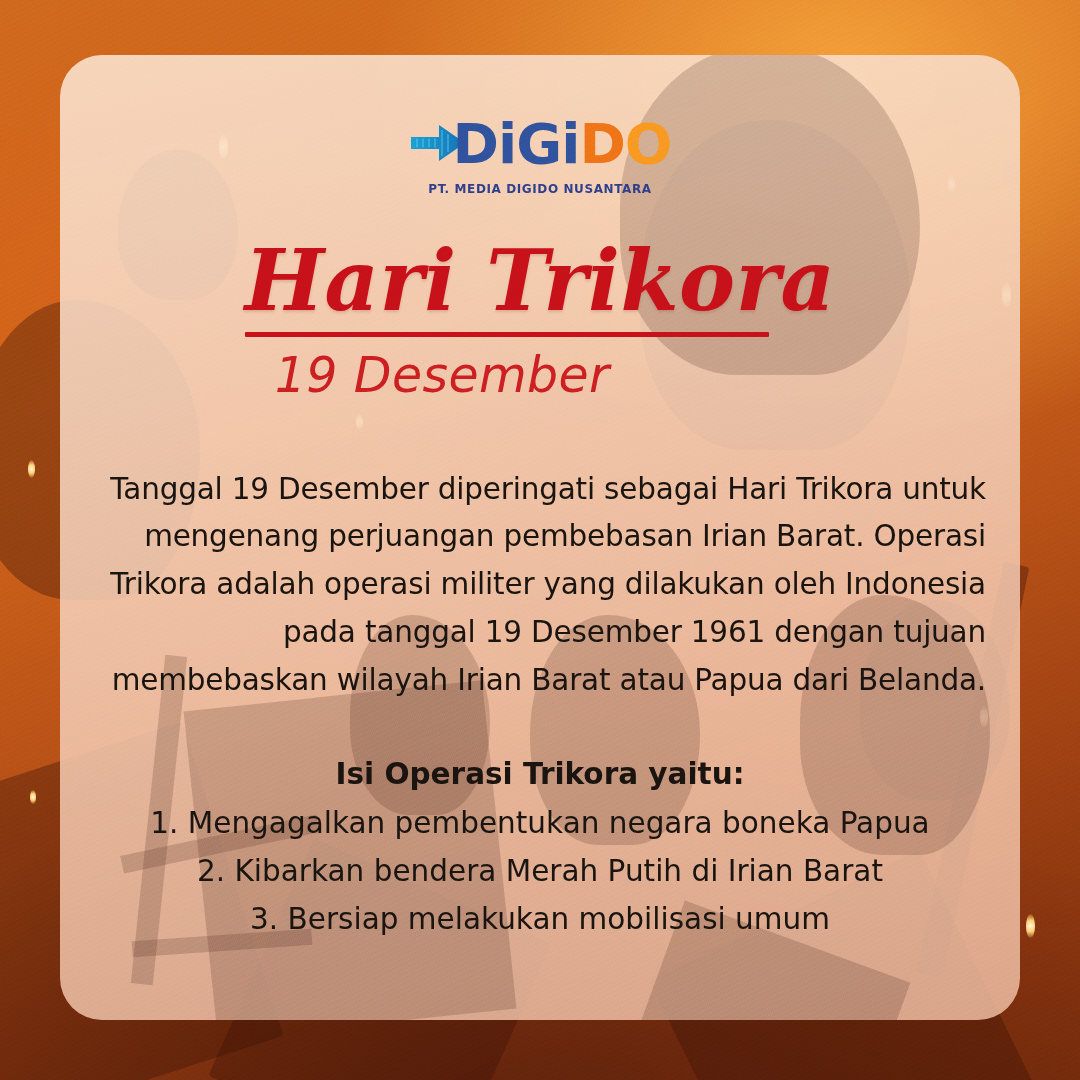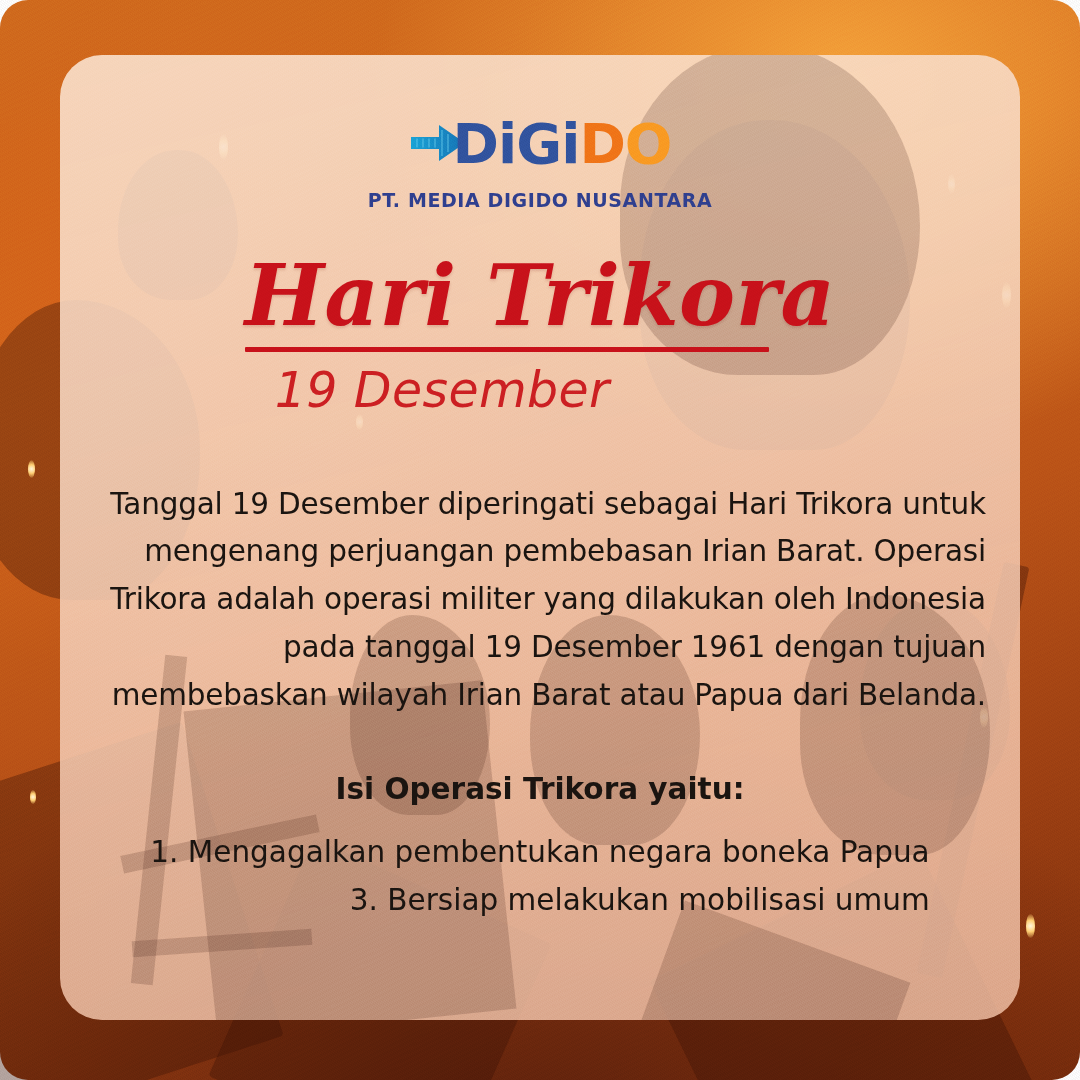--- a/index.html
+++ b/index.html
@@ -13,21 +13,20 @@
   
   #poster{
     position:relative;
     width:1080px; height:1080px;
     background:
       radial-gradient(ellipse 70% 55% at 78% 8%,  rgba(247,165,60,.95) 0%, rgba(240,140,35,0) 62%),
       radial-gradient(ellipse 60% 50% at 14% 30%, rgba(214,96,26,.75) 0%, rgba(214,96,26,0) 65%),
       radial-gradient(ellipse 90% 60% at 50% 105%,rgba(92,32,12,.92) 0%, rgba(92,32,12,0) 68%),
       linear-gradient(165deg,#cf6a1d 0%, #d2681b 28%, #bb5317 55%, #9c3f12 78%, #7a2d0c 100%);
     isolation:isolate;
-    border-radius:28px;
   }
 
   
   #grain{
     position:absolute; inset:0;
     opacity:.22; mix-blend-mode:overlay;
     background-image:
       repeating-linear-gradient(37deg, rgba(255,255,255,.10) 0 1px, rgba(0,0,0,.10) 1px 2px),
       repeating-linear-gradient(113deg, rgba(255,255,255,.07) 0 1px, rgba(0,0,0,.07) 1px 2px);
     pointer-events:none;
@@ -74,24 +73,24 @@
     font-weight:bold;
     font-size:56px;
     letter-spacing:-1px;
     line-height:1;
   }
   #arrow-icon{ display:block; margin-right:-16px; margin-top:4px; }
   .w-blue  { color:#31539e; }
   .w-org   { color:#f07417; }
   .w-org2  { color:#f99a22; }
   #logo-tag{
-    margin-top:14px;
-    font-family:"DejaVu Sans", sans-serif;
-    font-weight:bold;
-    font-size:19px;
+    margin-top:7px;
+    font-family:"DejaVu Sans", sans-serif;
+    font-weight:bold;
+    font-size:12px;
     letter-spacing:.6px;
     color:#2f3f8f;
     white-space:nowrap;
     text-align:right;
   }
 
   
   #title-block{ margin-top:42px; display:flex; flex-direction:column; align-items:flex-start;font-style:italic; }
   #main-title{
     font-family:"DejaVu Serif", serif;
@@ -130,22 +129,22 @@
   #list-heading{
     margin-top:46px;
     text-align:center;
     color:#1a1410;
     font-family:"DejaVu Sans", sans-serif;
     font-size:29.5px;
     line-height:1.62;
     font-weight:bold;
   }
   #list-block{
-    margin-top:16px;
-    text-align:right;
+    margin-top:2px;
+    text-align:center;
     color:#1a1410;
     font-family:"DejaVu Sans", sans-serif;
     font-size:29.5px;
     line-height:1.62;
     list-style:none;
   }
   #list-block li{ white-space:nowrap; }
 
   
   .spark{
@@ -227,20 +226,21 @@
         <div id="title-rule"></div>
         <h2 id="sub-title">19 Desember</h2>
       </div>
 
       <p id="body-block">Tanggal 19 Desember diperingati sebagai Hari Trikora untuk mengenang perjuangan pembebasan Irian Barat. Operasi Trikora adalah operasi militer yang dilakukan oleh Indonesia pada tanggal 19 Desember 1961 dengan tujuan membebaskan wilayah Irian Barat atau Papua dari Belanda.</p>
 
       <div id="list-heading">Isi Operasi Trikora yaitu:</div>
 
       <ul id="list-block">
         <li>1. Mengagalkan pembentukan negara boneka Papua</li>
+        <li>2. Kibarkan bendera Merah Putih di Irian Barat</li>
         <li>3. Bersiap melakukan mobilisasi umum</li>
       </ul>
 
     </div>
   </div>
 
   <div id="grain"></div>
 </div>
 
 </body></html>

